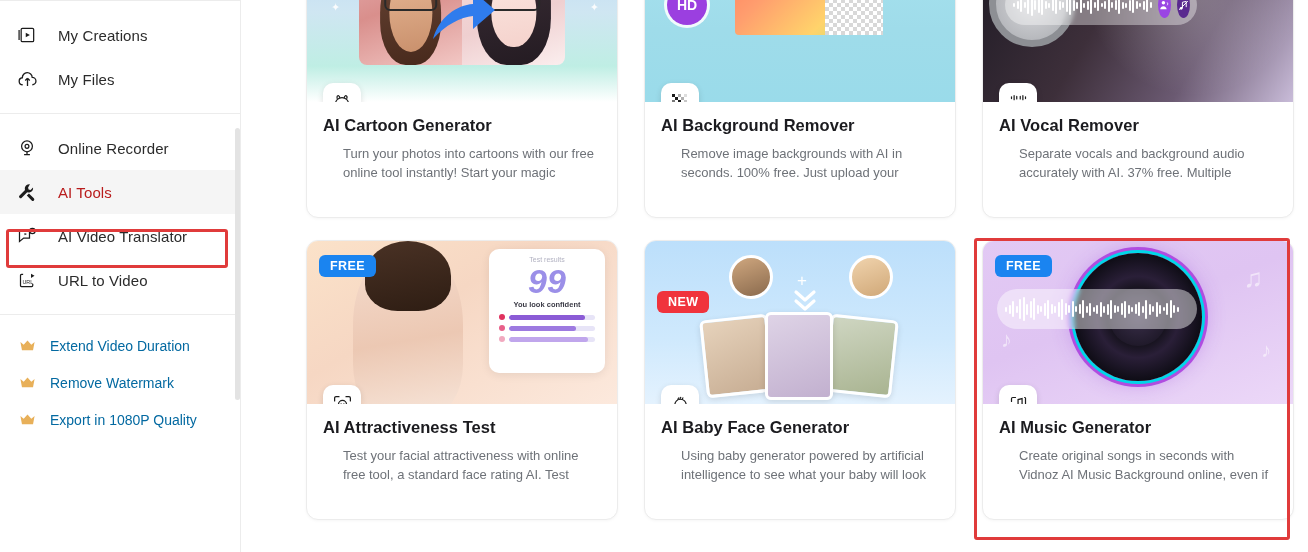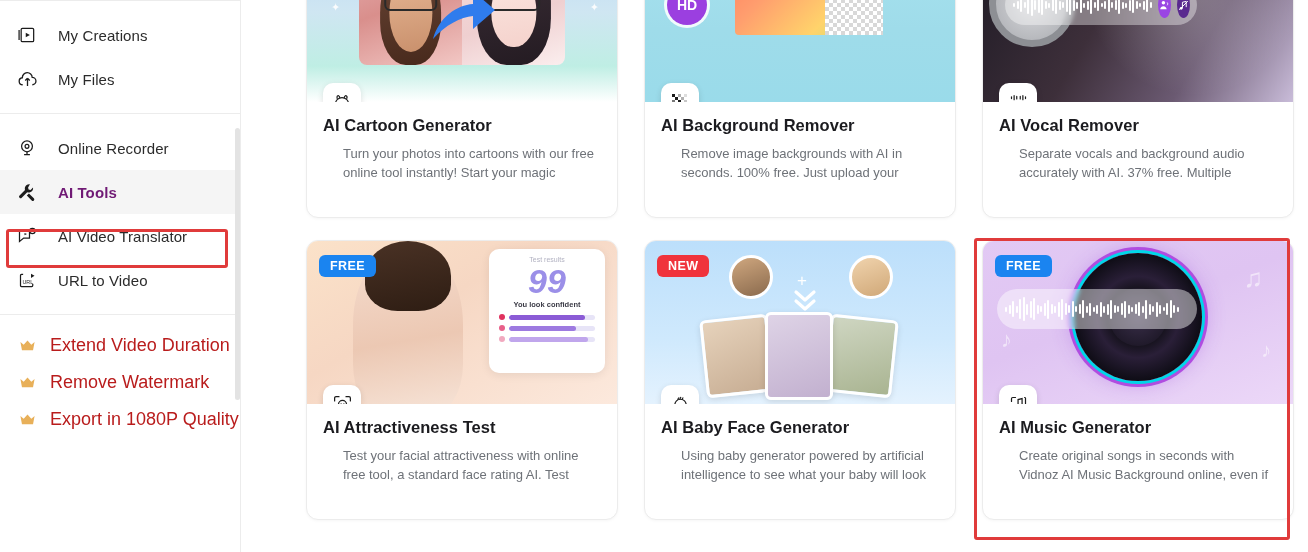--- a/index.html
+++ b/index.html
@@ -41,35 +41,35 @@
     color: #1c1c1c;
   }
   .sb-item .ico svg { display:block; }
   .sb-item .lbl {
     font-size: 15px;
     color: #2b2b2b;
     letter-spacing: .1px;
     white-space: nowrap;
   }
   .sb-item.active { background: #f5f5f5; }
-  .sb-item.active .lbl { color:#701a75; font-weight: 700; }
+  .sb-item.active .lbl { color:#b91c1c; font-weight: 400; }
 
   
   .sb-clipped { height: 26px; overflow: hidden; }
   .sb-clipped .sb-item { margin-top: -18px; }
 
   .sb-pro-item {
     display:flex; align-items:center;
     height: 37px;
     padding-left: 18px;
     gap: 14px;
     cursor:pointer;
   }
   .sb-pro-item .crown { width:18px; height:18px; flex:0 0 18px; display:flex; align-items:center; justify-content:center; }
-  .sb-pro-item .lbl { font-size: 18px; color: #b91c1c; white-space: nowrap; }
+  .sb-pro-item .lbl { font-size: 14px; color: #0369a1; white-space: nowrap; }
 
   
   .sb-scroll-track {
     position: absolute;
     right: 0px; top: 0; width: 6px; height: 552px;
     background: transparent;
   }
   .sb-scroll-thumb {
     position: absolute;
     right: 0px; top: 128px;
@@ -154,21 +154,21 @@
     left: 12px; top: 14px;
     z-index: 6;
     font-size: 12.5px;
     font-weight: 700;
     color: #fff;
     padding: 4px 11px;
     border-radius: 6px;
     letter-spacing: .4px;
   }
   .tag.free { background: #1a84f0; }
-  .tag.new  { background: #f0333c; }
+  .tag.new  { background: #f0333c; margin-top: 36px; }
 
   .hd-badge {
     position:absolute;
     left: 22px; top: 46px;
     width: 40px; height: 40px;
     border-radius: 50%;
     background: #9b3fe0;
     color: #fff;
     font-size: 14px; font-weight: 700;
     display:flex; align-items:center; justify-content:center;

